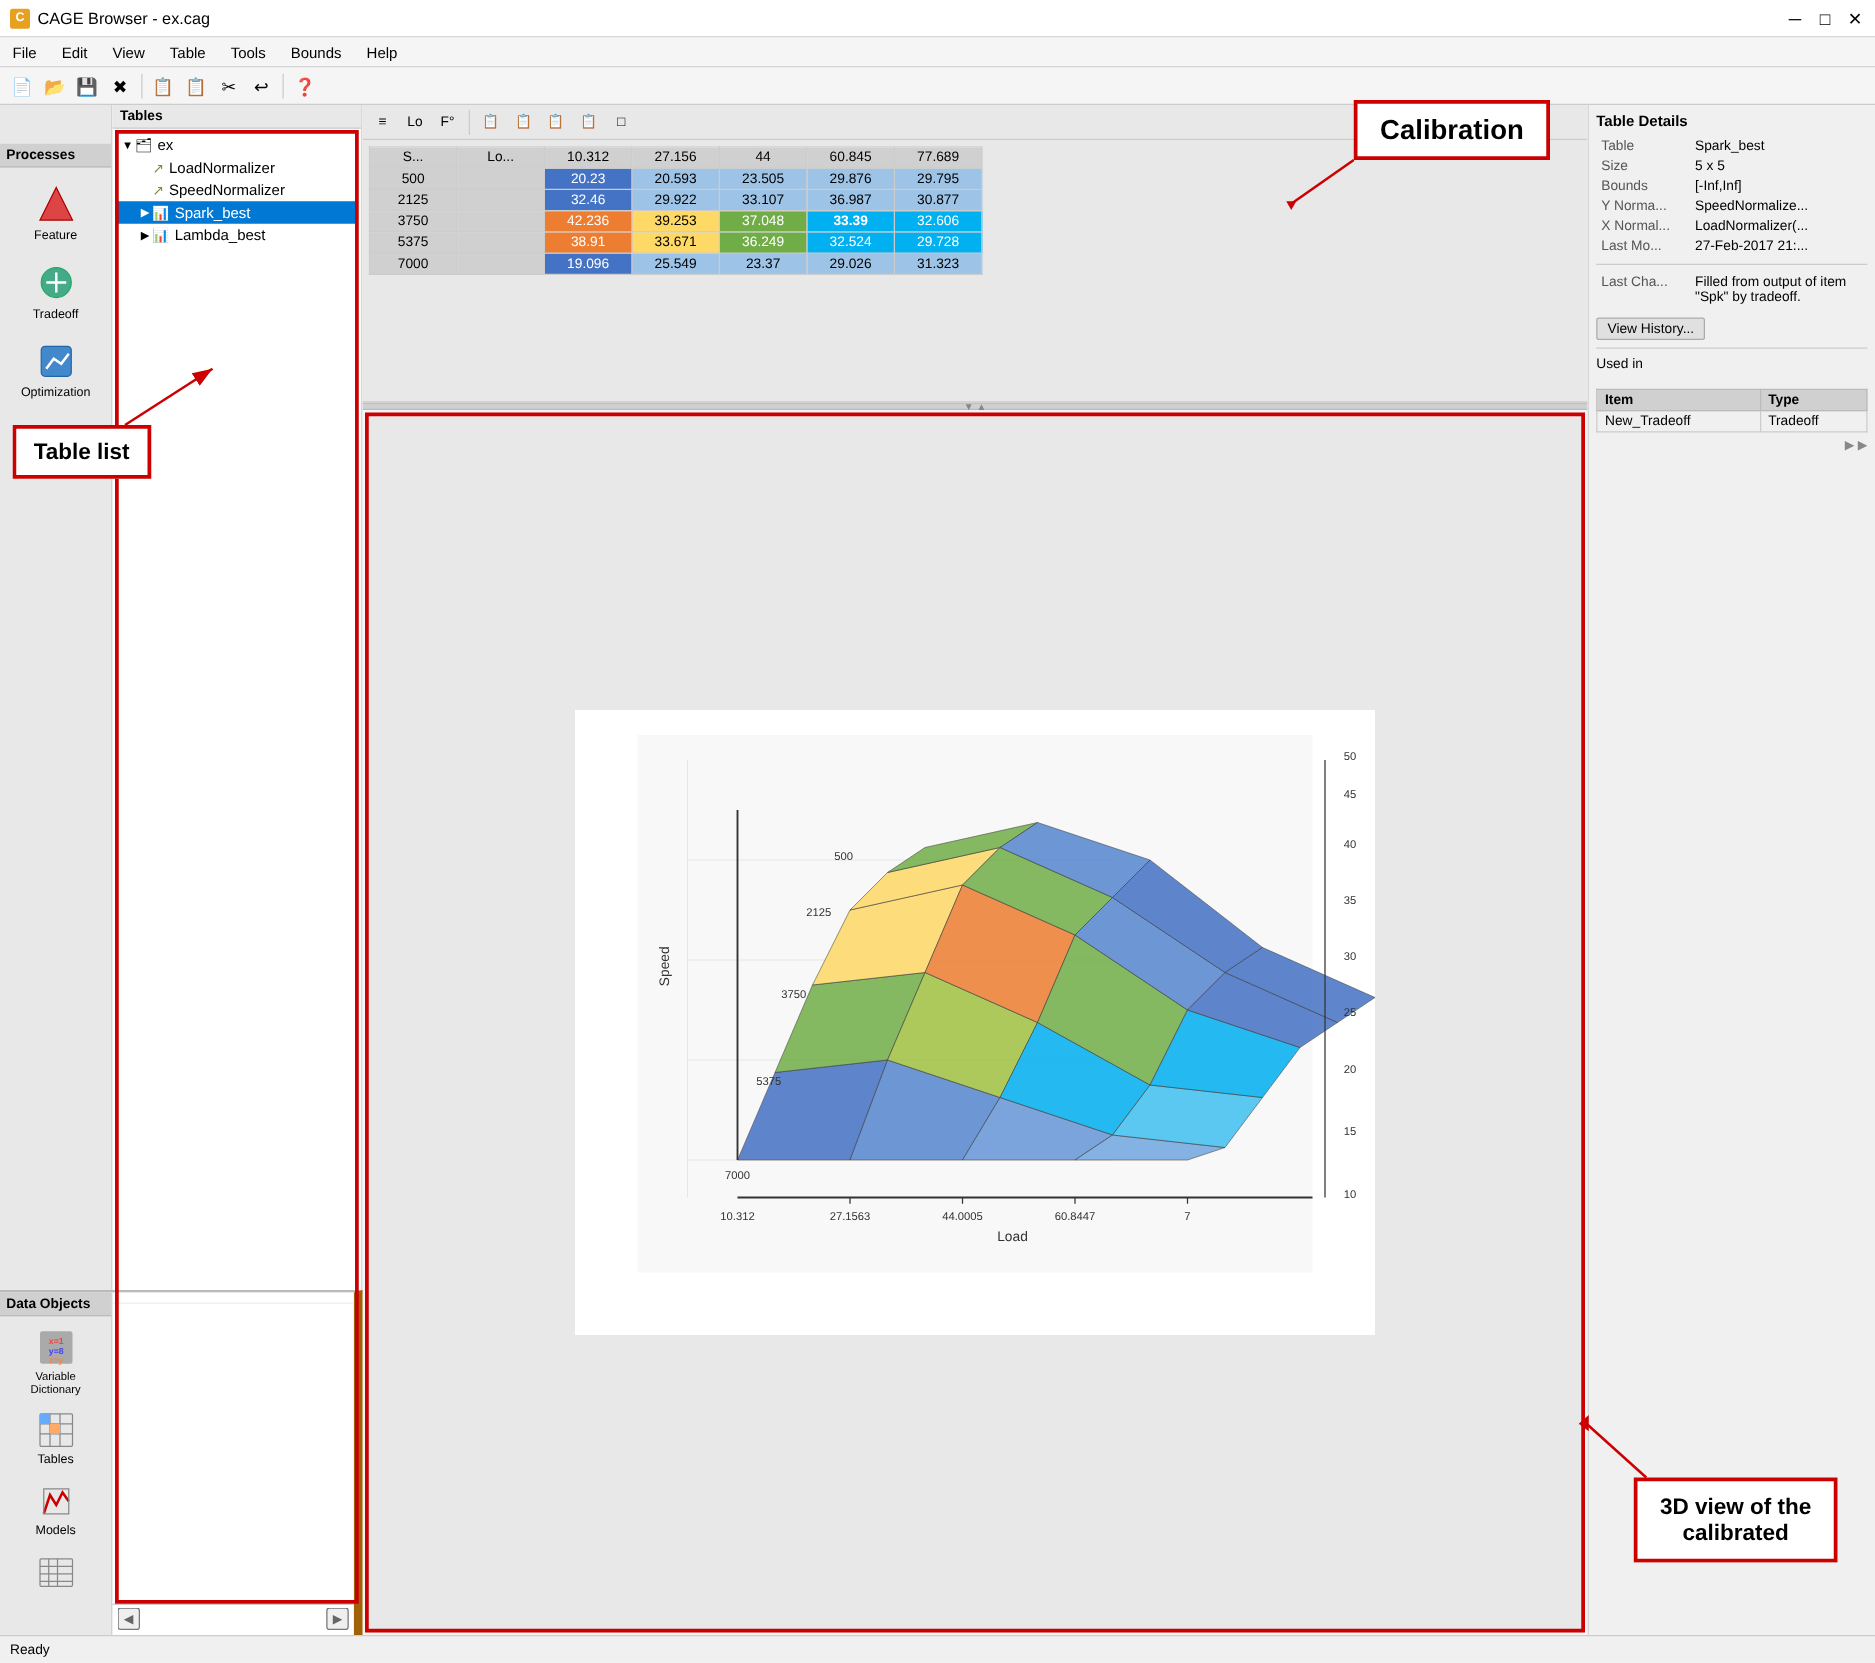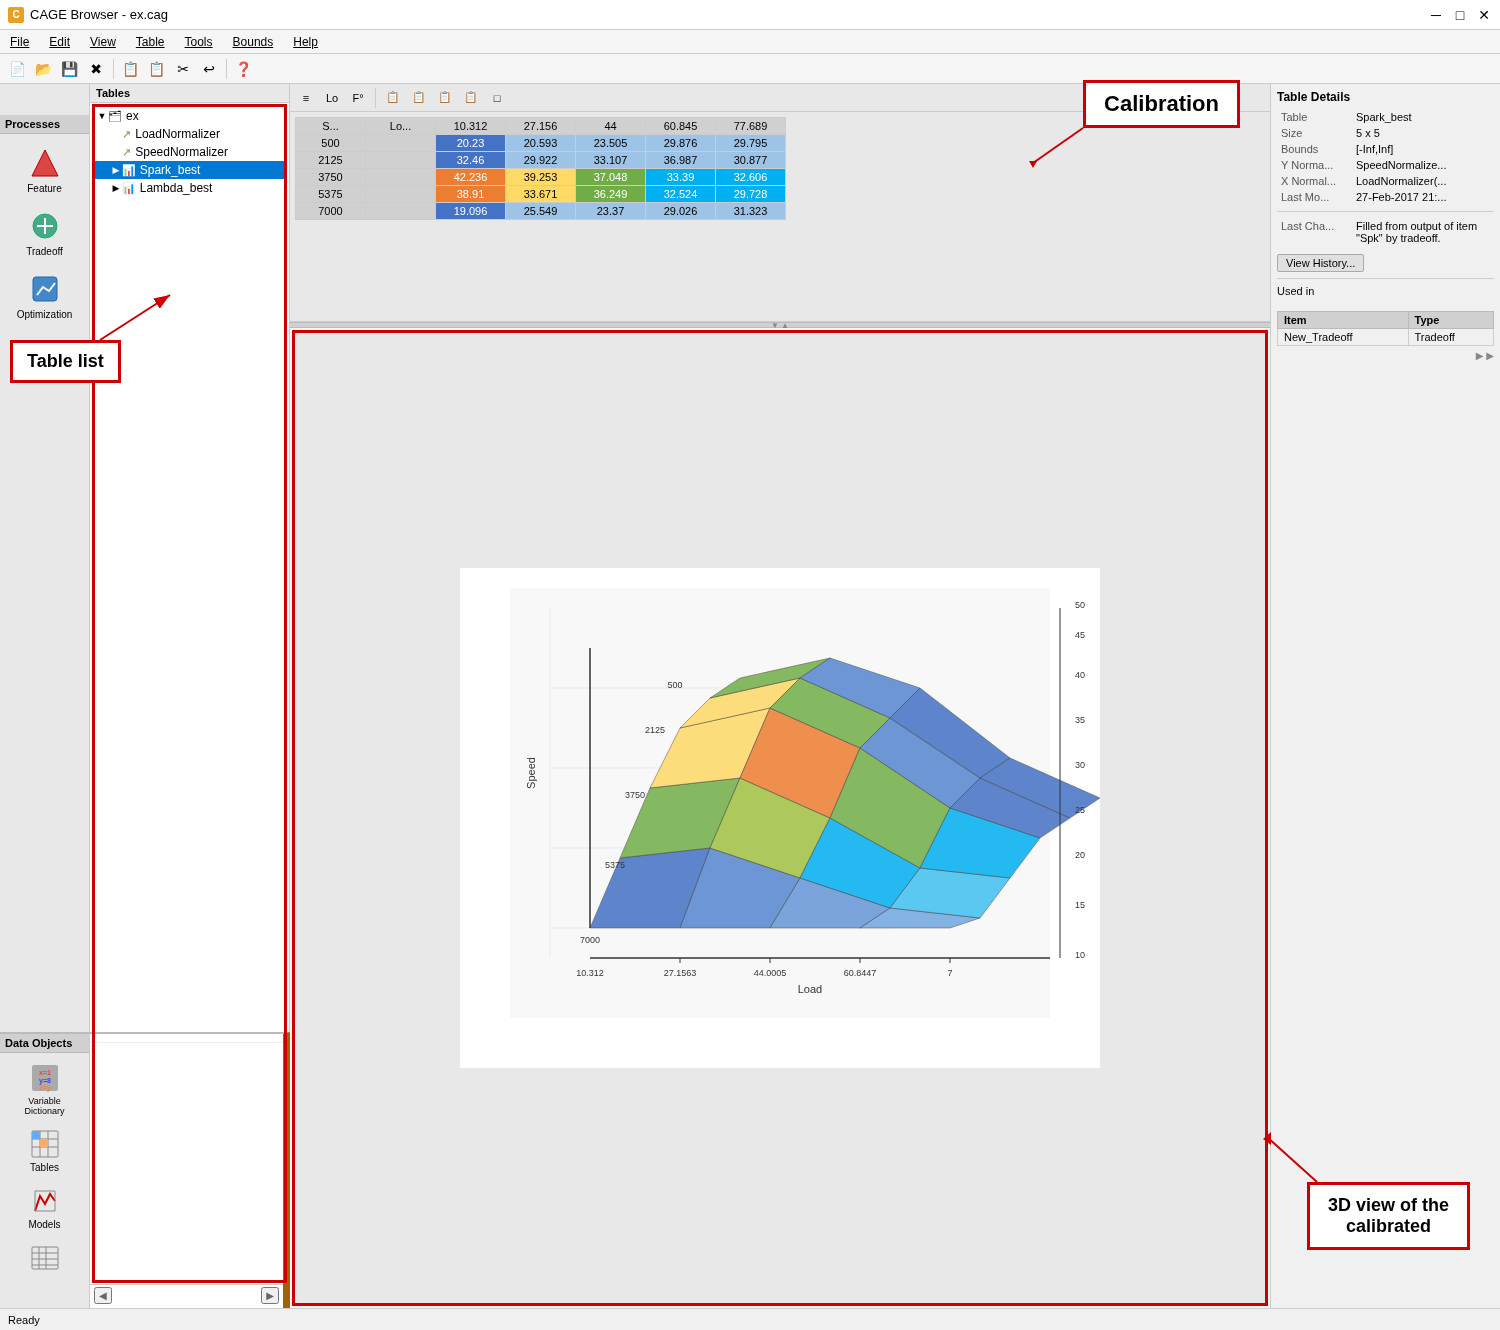--- a/index.html
+++ b/index.html
@@ -23,21 +23,21 @@
     
     .menubar {
       background: #f5f5f5;
       border-bottom: 1px solid #ccc;
       display: flex;
       align-items: center;
       padding: 2px 6px;
       height: 24px;
       gap: 12px;
     }
-    .menu-item { font-size: 12px; cursor: pointer; padding: 2px 4px; text-decoration: underline; }
+    .menu-item { font-size: 12px; cursor: pointer; padding: 2px 4px; }
 
     
     .toolbar {
       background: #f5f5f5;
       border-bottom: 1px solid #ccc;
       display: flex;
       align-items: center;
       padding: 2px 6px;
       height: 30px;
       gap: 2px;
@@ -457,21 +457,21 @@
             <td class="cell-lightblue">33.107</td>
             <td class="cell-lightblue">36.987</td>
             <td class="cell-lightblue">30.877</td>
           </tr>
           <tr>
             <td class="row-header">3750</td>
             <td class="row-header"></td>
             <td style="background:#ed7d31;color:white;">42.236</td>
             <td style="background:#ffd966;">39.253</td>
             <td style="background:#70ad47;color:white;">37.048</td>
-            <td style="background:#00b0f0;color:white;">33.39</td>
+            <td style="background:#00b0f0;color:white;font-weight:bold;">33.39</td>
             <td style="background:#00b0f0;color:white;">32.606</td>
           </tr>
           <tr>
             <td class="row-header">5375</td>
             <td class="row-header"></td>
             <td style="background:#ed7d31;color:white;">38.91</td>
             <td style="background:#ffd966;">33.671</td>
             <td style="background:#70ad47;color:white;margin-left:32px;">36.249</td>
             <td style="background:#00b0f0;color:white;">32.524</td>
             <td style="background:#00b0f0;color:white;">29.728</td>

